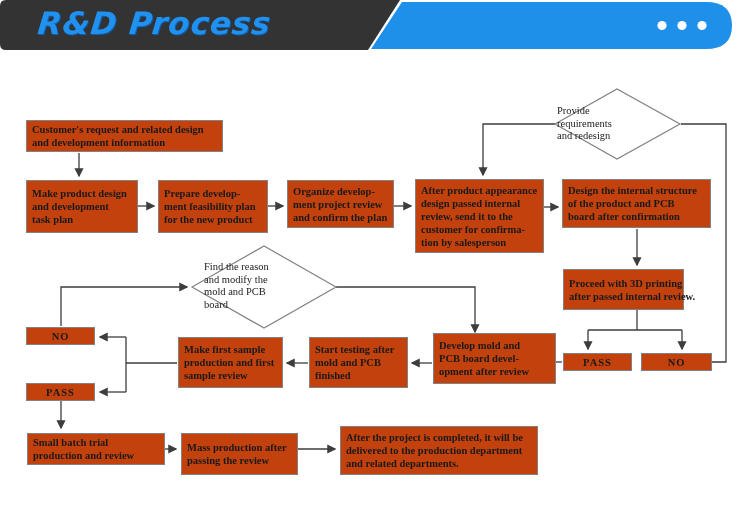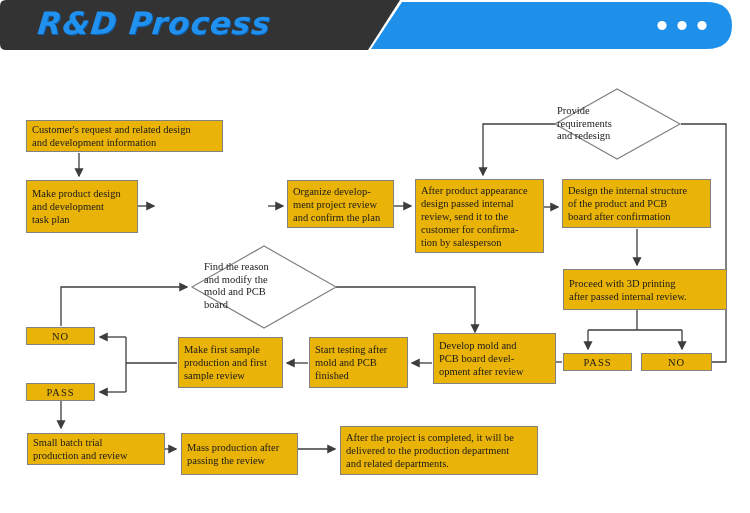--- a/index.html
+++ b/index.html
@@ -30,26 +30,26 @@
     white-space:nowrap;
   }
   
   .wires{position:absolute;left:0;top:0;}
   .wire{stroke:var(--line);stroke-width:1.3;fill:none;}
   .diamond{stroke:var(--box-border);stroke-width:1.2;fill:#ffffff;}
   .ah{fill:var(--line);}
   .node{
     position:absolute;
     border:1px solid var(--box-border);
-    background:#eab308;
+    background:#c2410c;
     color:#1a1a1a;
     font-size:10.5px;line-height:13px;
     white-space:pre;
     display:flex;flex-direction:column;justify-content:center;align-items:flex-start;
-    padding:1px 5px;box-sizing:border-box;
+    padding:1px 5px;box-sizing:border-box;font-weight:bold;
   }
   .node.center{align-items:center;letter-spacing:1px;}
   .dlabel{
     position:absolute;color:#1a1a1a;
     font-size:10.5px;line-height:12.5px;
     white-space:pre;text-align:left;
   }
 </style>
 </head>
 <body>
@@ -122,36 +122,39 @@
     <polygon class="diamond" points="192,287 264,246 336,287 264,328"></polygon>
   </svg>
 
   <div class="node" style="left:26px;top:120px;width:197px;height:32px">Customer's request and related design
 and development information</div>
 
   <div class="node" style="left:26px;top:180px;width:112px;height:53px">Make product design
 and development
 task plan</div>
 
+  <div class="node" style="left:158px;top:180px;width:110px;height:53px">Prepare develop-
+ment feasibility plan
+for the new product</div>
 
   <div class="node" style="left:287px;top:180px;width:107px;height:48px">Organize develop-
 ment project review
 and confirm the plan</div>
 
   <div class="node" style="left:415px;top:179px;width:129px;height:74px">After product appearance
 design passed internal
 review, send it to the
 customer for confirma-
 tion by salesperson</div>
 
   <div class="node" style="left:562px;top:179px;width:149px;height:49px">Design the internal structure
 of the product and PCB
 board after confirmation</div>
 
-  <div class="node" style="left:563px;top:269px;width:164px;height:41px">Proceed with 3D printing
+  <div class="node" style="left:563px;top:269px;width:121px;height:41px">Proceed with 3D printing
 after passed internal review.</div>
 
   <div class="node center" style="left:563px;top:353px;width:69px;height:18px">PASS</div>
 
   <div class="node center" style="left:641px;top:353px;width:71px;height:18px">NO</div>
 
   <div class="node" style="left:433px;top:333px;width:123px;height:51px">Develop mold and
 PCB board devel-
 opment after review</div>
 

